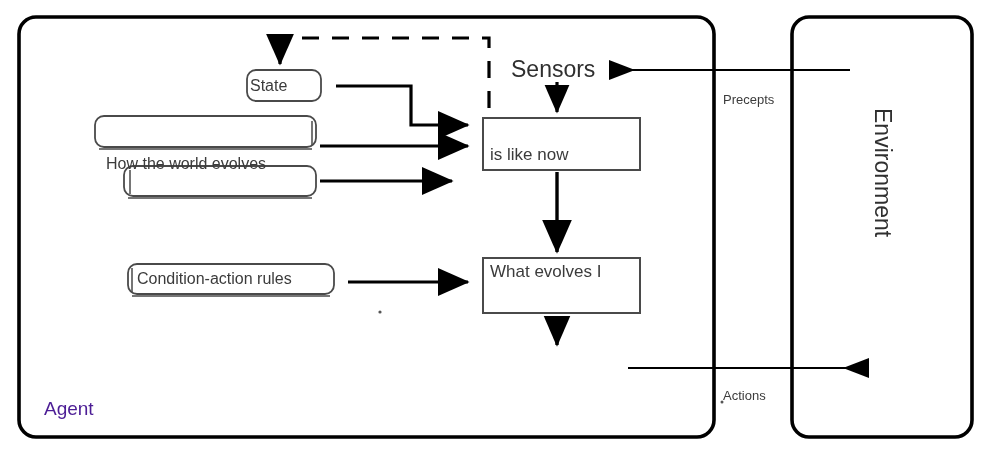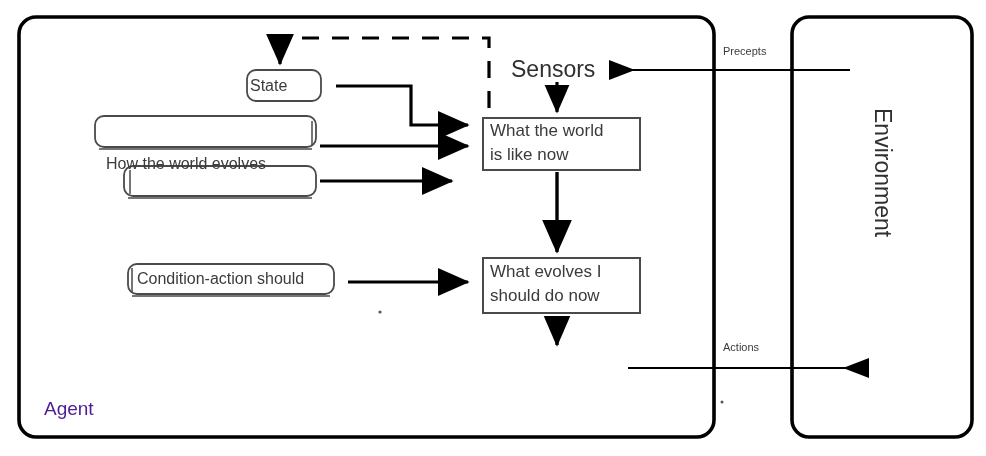--- a/index.html
+++ b/index.html
@@ -37,22 +37,23 @@
   }
   .rounded-label {
     font-size: 16px;
     color: #3b3b3b;
   }
   .big-label {
     font-size: 23px;
     color: #2f2f2f;
   }
   .edge-label {
-    font-size: 11px;
+    font-size: 13px;
     color: #3b3b3b;
+    margin-top: 48px;
   }
   .agent-label {
     font-size: 19px;
     color: #4c1d95;
   }
   .env-label {
     font-size: 23px;
     color: #2f2f2f;
     transform-origin: 0 0;
     transform: rotate(90deg);
@@ -118,27 +119,25 @@
 
     <circle cx="380" cy="312" r="1.6" fill="#555555"></circle>
     <circle cx="722" cy="402" r="1.5" fill="#555555"></circle>
   </svg>
 
   <div class="txt rounded-label" style="left:250px; top:77px;">State</div>
 
   <div class="txt rounded-label" style="left:106px; top:123px;margin-top:32px;">How the world evolves</div>
 
 
-  <div class="txt rounded-label" style="left:137px; top:270px;">Condition-action should</div>
+  <div class="txt rounded-label" style="left:137px; top:270px;">Condition-action rules</div>
 
-  <div class="txt box-label" style="left:490px; top:121px;">What the world</div>
   <div class="txt box-label" style="left:490px; top:145px;">is like now</div>
 
   <div class="txt box-label" style="left:490px; top:262px;">What evolves I</div>
-  <div class="txt box-label" style="left:490px; top:286px;">should do now</div>
 
   <div class="txt big-label" style="left:511px; top:56px;">Sensors</div>
 
 
   <div class="txt edge-label" style="left:723px; top:45px;">Precepts</div>
 
   <div class="txt edge-label" style="left:723px; top:341px;">Actions</div>
 
   <div class="txt agent-label" style="left:44px; top:398px;">Agent</div>
 

